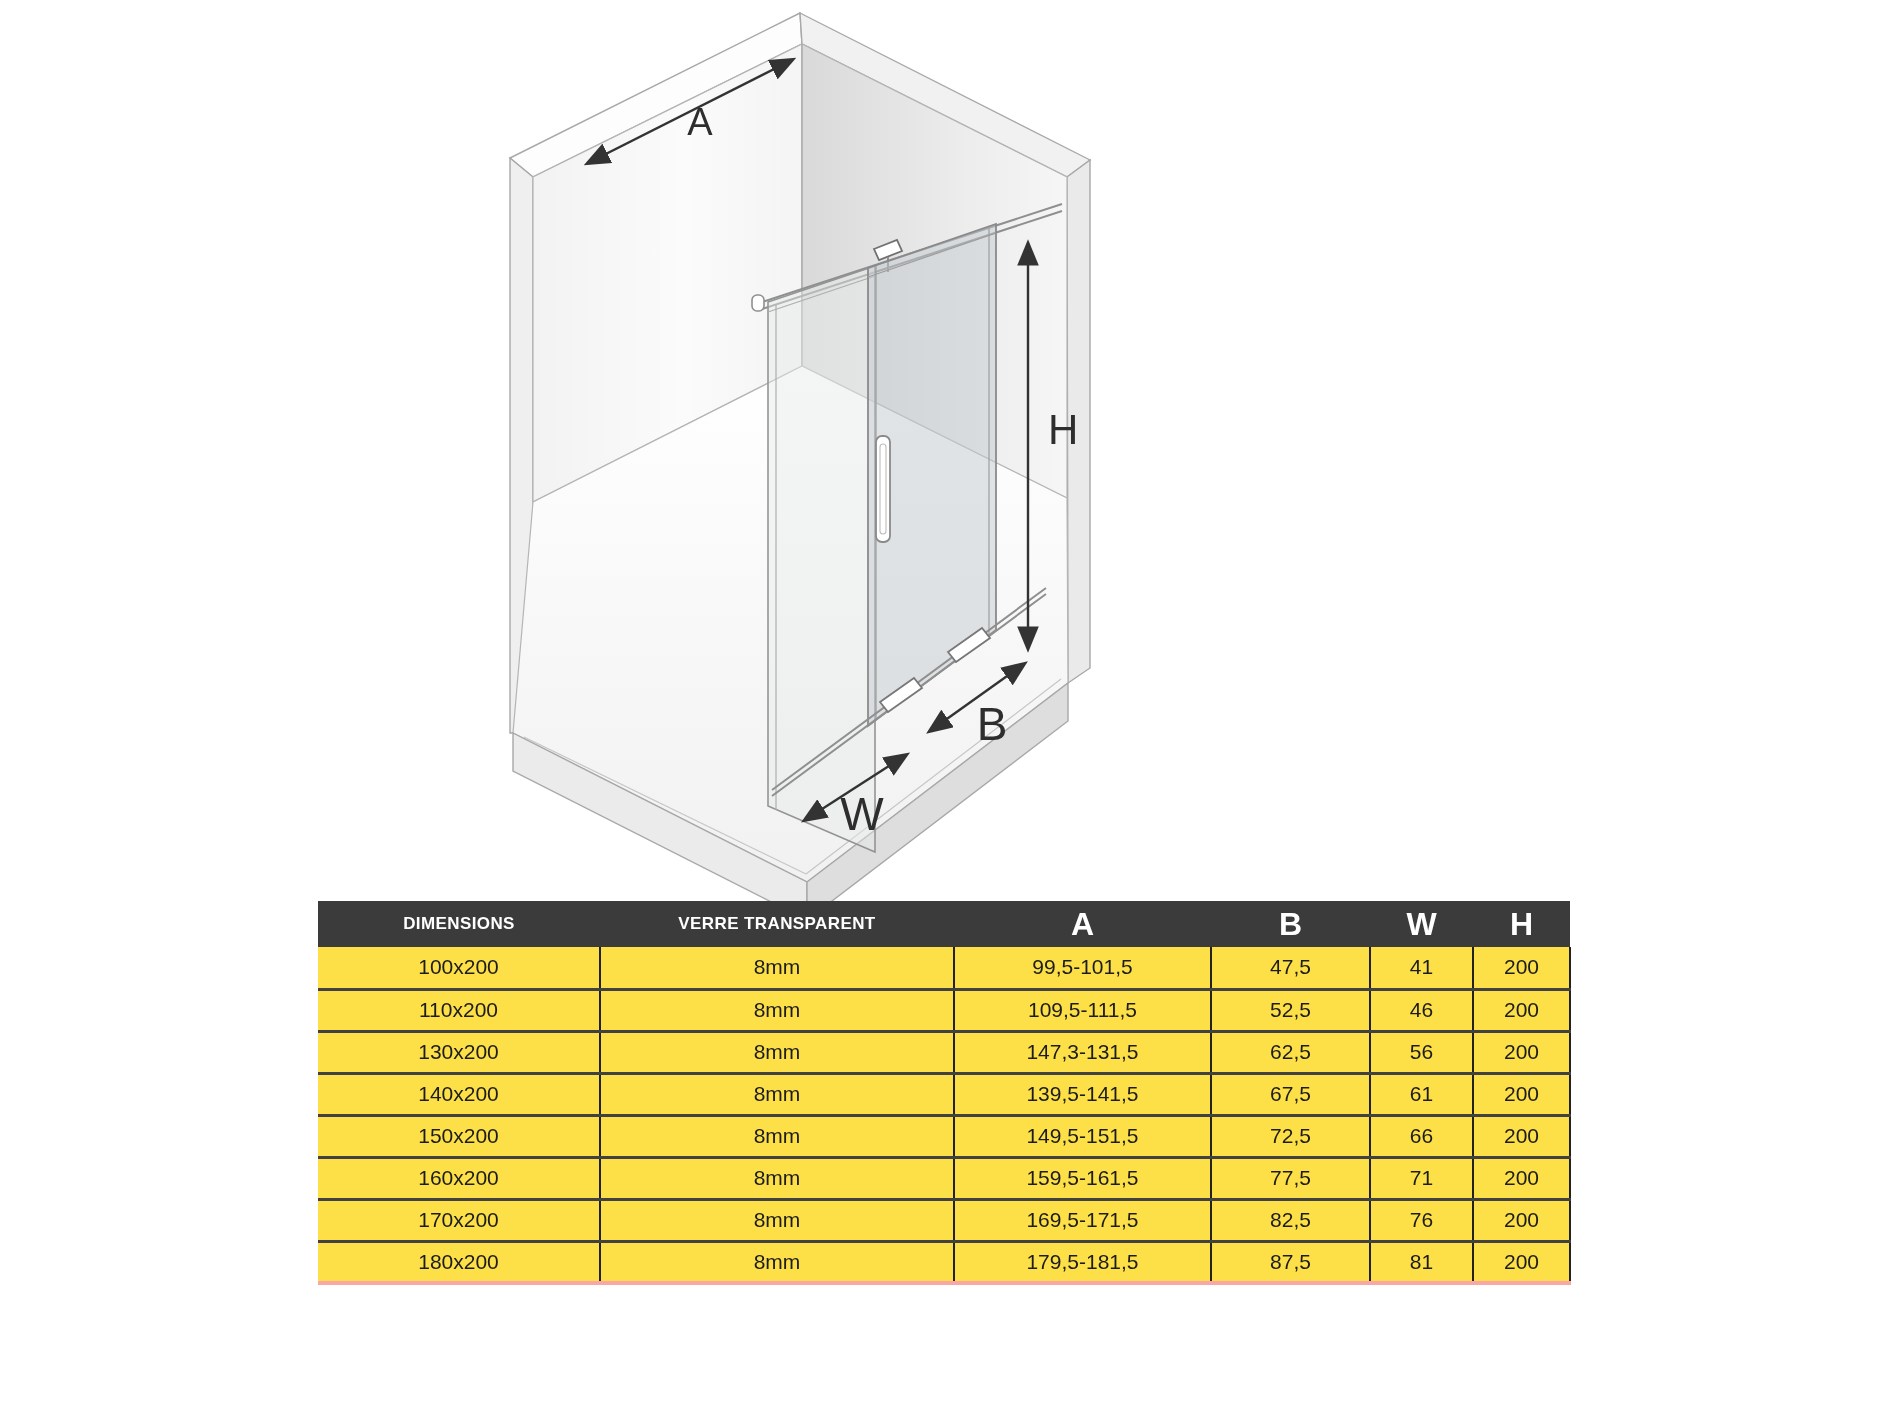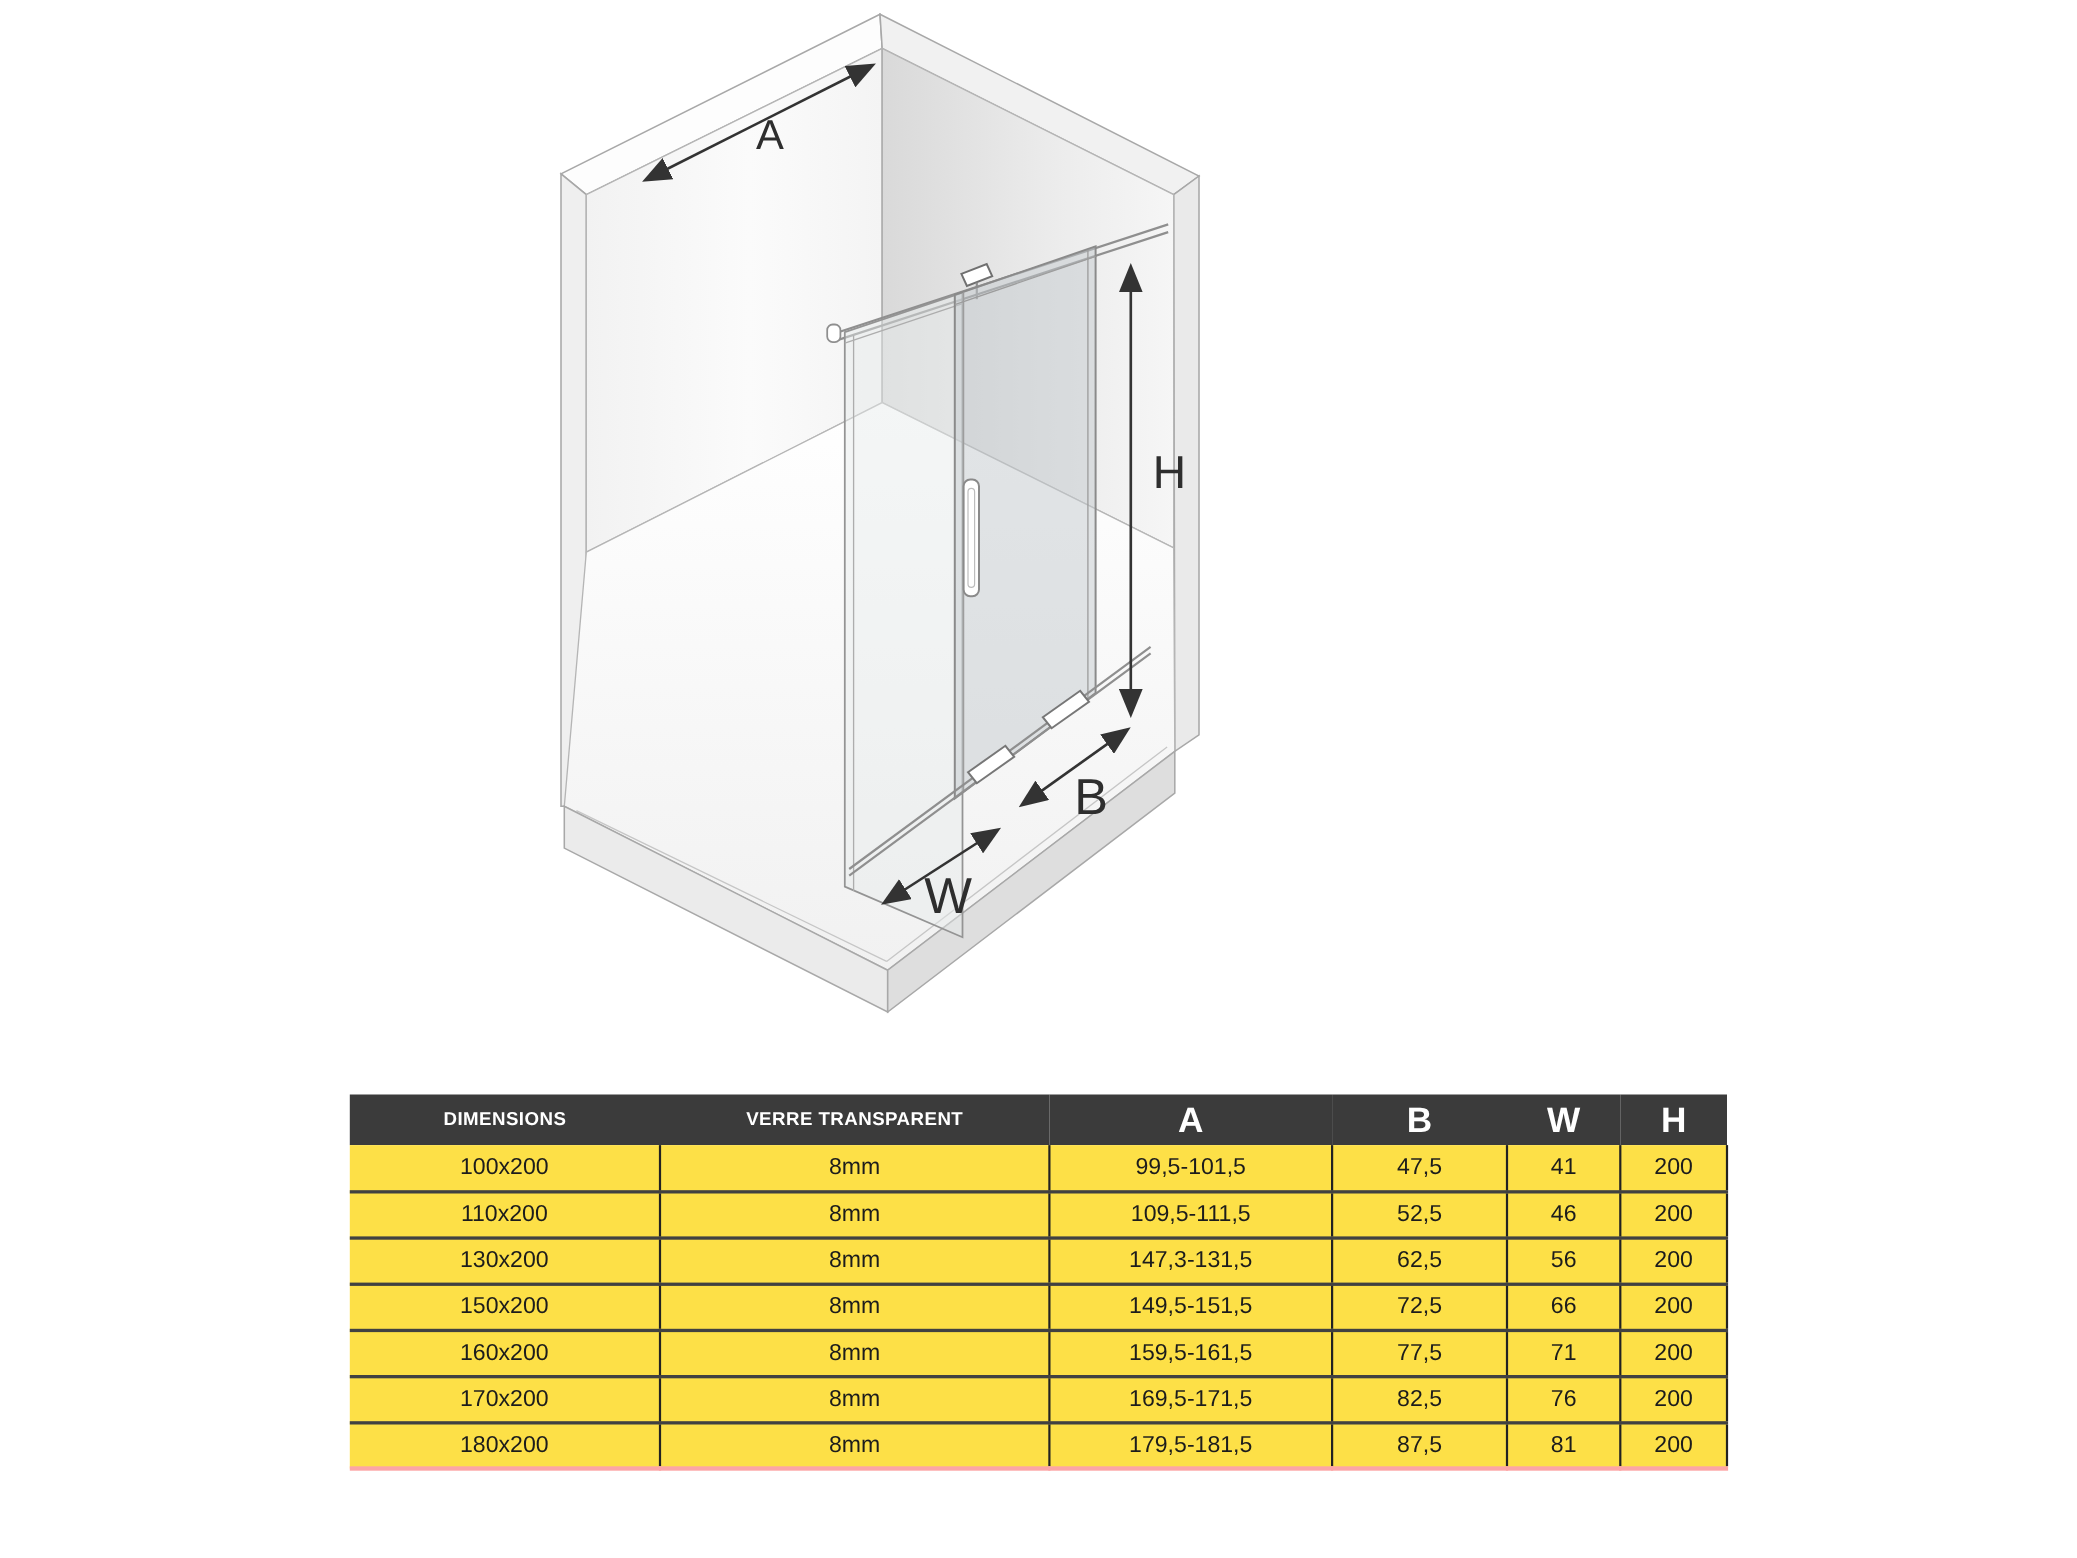--- a/index.html
+++ b/index.html
@@ -8,21 +8,21 @@
     position:relative; width:1888px; height:1416px; background:#ffffff;
     font-family:"Liberation Sans", sans-serif; overflow:hidden;
   }
   .diagram-svg { position:absolute; left:0; top:0; }
   .dim-label {
     font-family:"Liberation Sans", sans-serif;
     fill:#2e2e2e; font-weight:400;
   }
   
   .spec-table {
-    position:absolute; left:318px; top:995px; width:1252px;
+    position:absolute; left:318px; top:901px; width:1252px;
     border-collapse:collapse; table-layout:fixed; text-align:center;
   }
   .spec-table thead th {
     background:#3b3b3b; color:#ffffff; height:46px;
     font-weight:bold; vertical-align:middle; border:none;
   }
   .spec-table thead th.h-small { font-size:17px; letter-spacing:.4px; }
   .spec-table thead th.h-big   { font-size:32px; }
   .spec-table tbody tr { border-top:3px solid #414141; background:#ffffff; }
   .spec-table tbody tr:first-child { border-top:none; }
@@ -145,20 +145,28 @@
     </tr>
         <tr>
       <td>130x200</td>
       <td>8mm</td>
       <td>147,3-131,5</td>
       <td>62,5</td>
       <td>56</td>
       <td>200</td>
     </tr>
         <tr>
+      <td>140x200</td>
+      <td>8mm</td>
+      <td>139,5-141,5</td>
+      <td>67,5</td>
+      <td>61</td>
+      <td>200</td>
+    </tr>
+        <tr>
       <td>150x200</td>
       <td>8mm</td>
       <td>149,5-151,5</td>
       <td>72,5</td>
       <td>66</td>
       <td>200</td>
     </tr>
         <tr>
       <td>160x200</td>
       <td>8mm</td>

